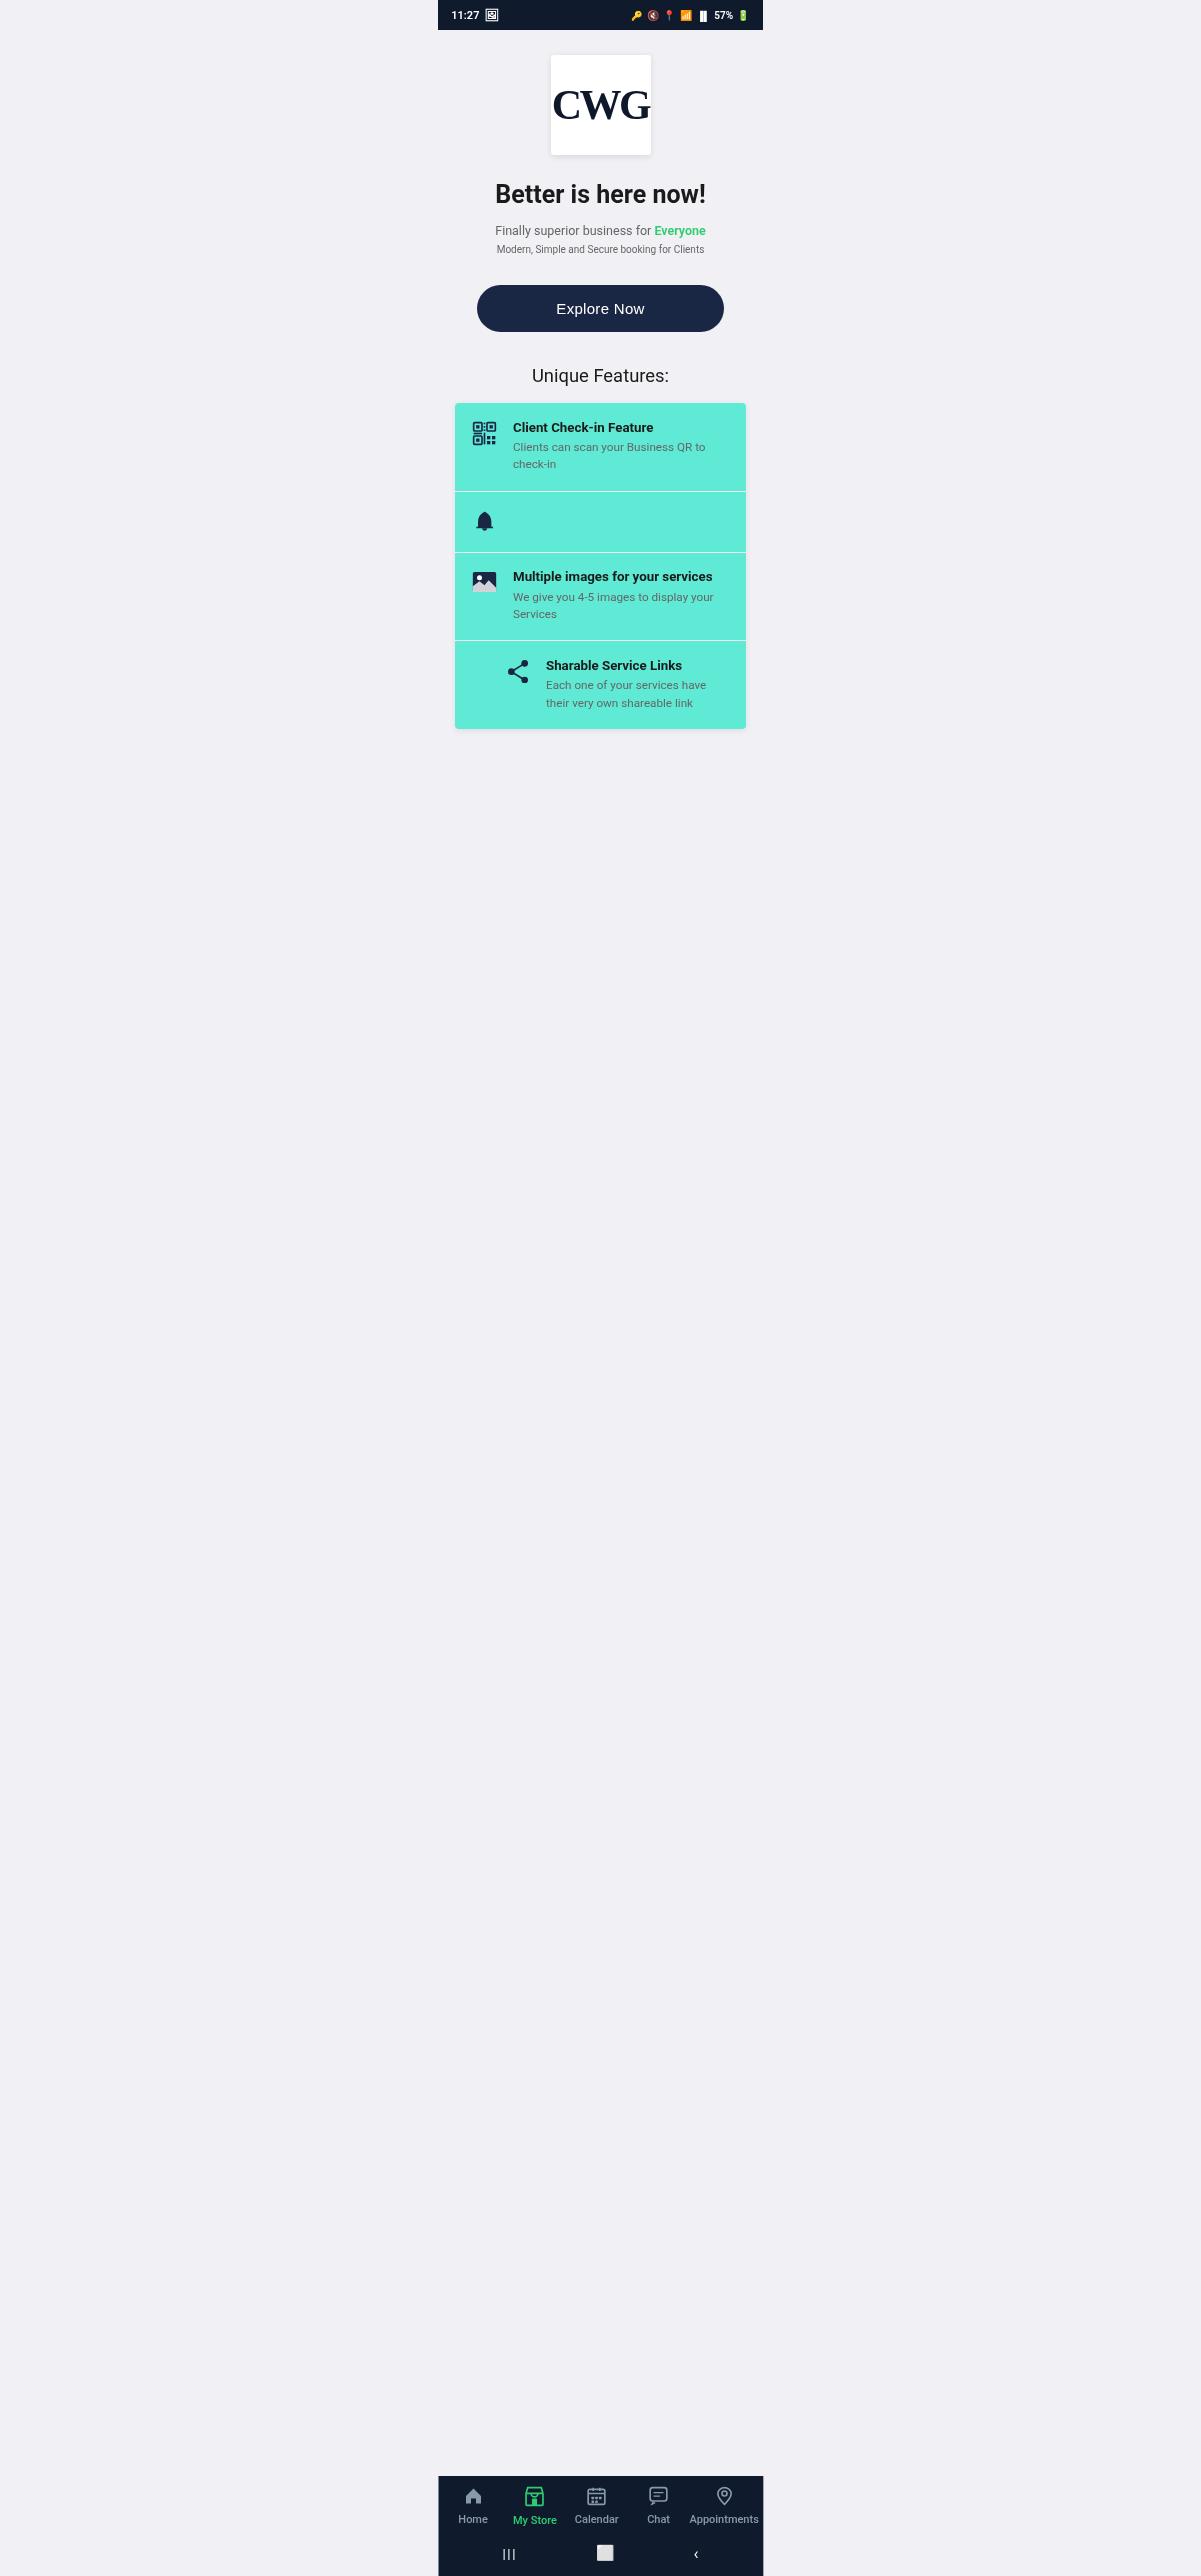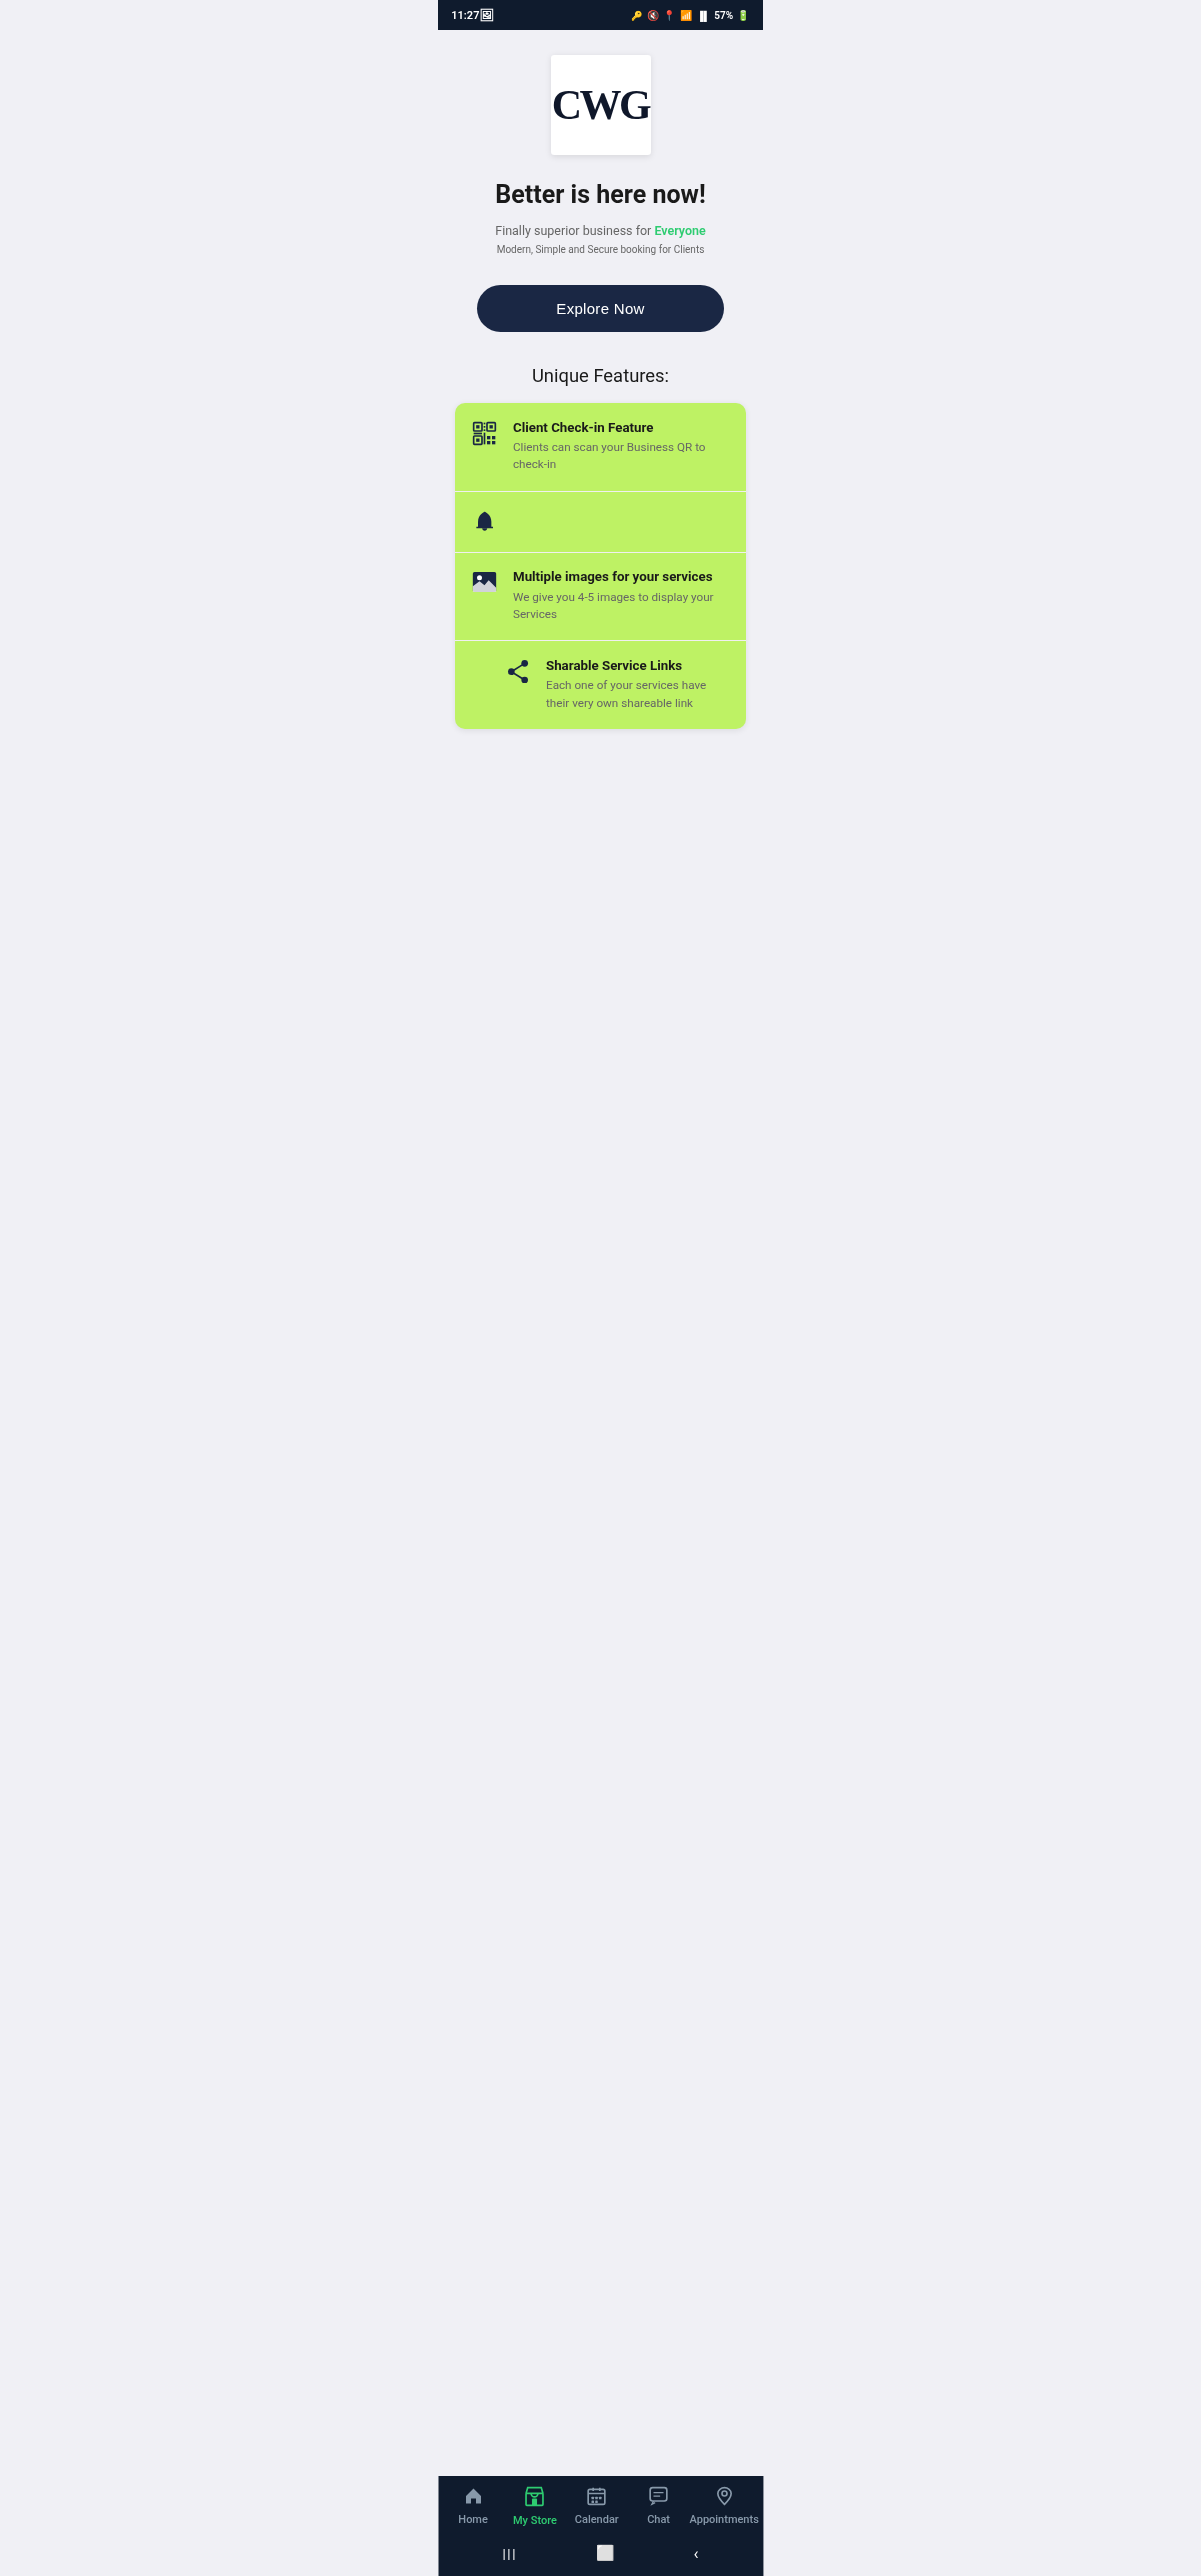--- a/index.html
+++ b/index.html
@@ -24,20 +24,21 @@
       align-items: center;
       padding: 5px 13.3px;
       height: 30px;
       font-size: 11px;
       font-weight: 600;
     }
 
     .status-left {
       display: flex;
       align-items: center;
+      gap: 5px;
     }
 
     .status-right {
       display: flex;
       align-items: center;
       gap: 4.2px;
       font-size: 10px;
     }
 
     
@@ -114,22 +115,22 @@
     .features-title {
       font-size: 18.4px;
       font-weight: 400;
       color: #1a1a1a;
       text-align: center;
       margin-bottom: 16.7px;
     }
 
     
     .features-list {
-      background: #bef264;
-      border-radius: 10px;
+      background: #5eead4;
+      border-radius: 4px;
       width: 100%;
       overflow: hidden;
       box-shadow: 0 1.7px 6.7px rgba(0,0,0,0.08);
     }
 
     .feature-item {
       display: flex;
       align-items: flex-start;
       padding: 16.7px 15px;
       border-bottom: 0.8px solid #f0f0f0;

